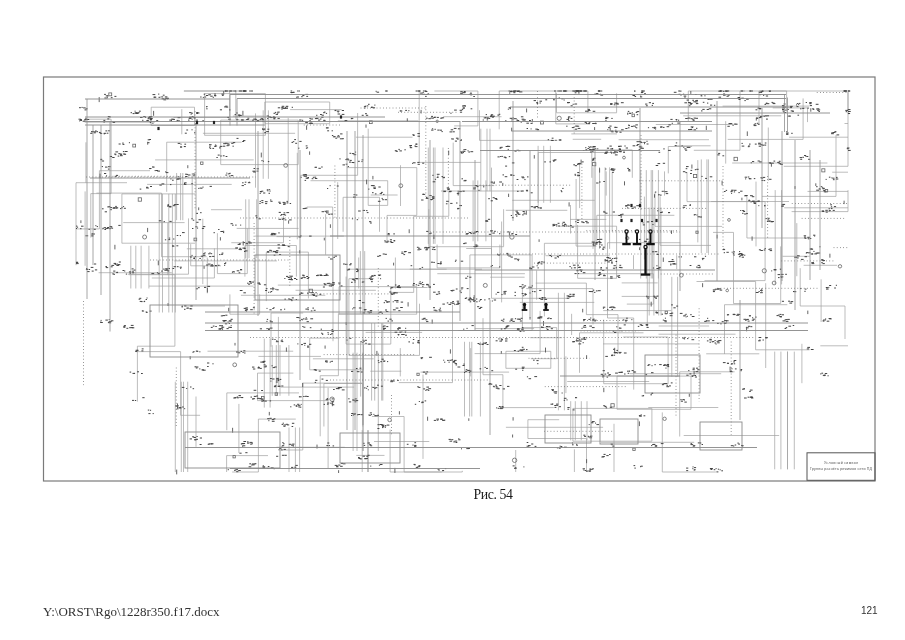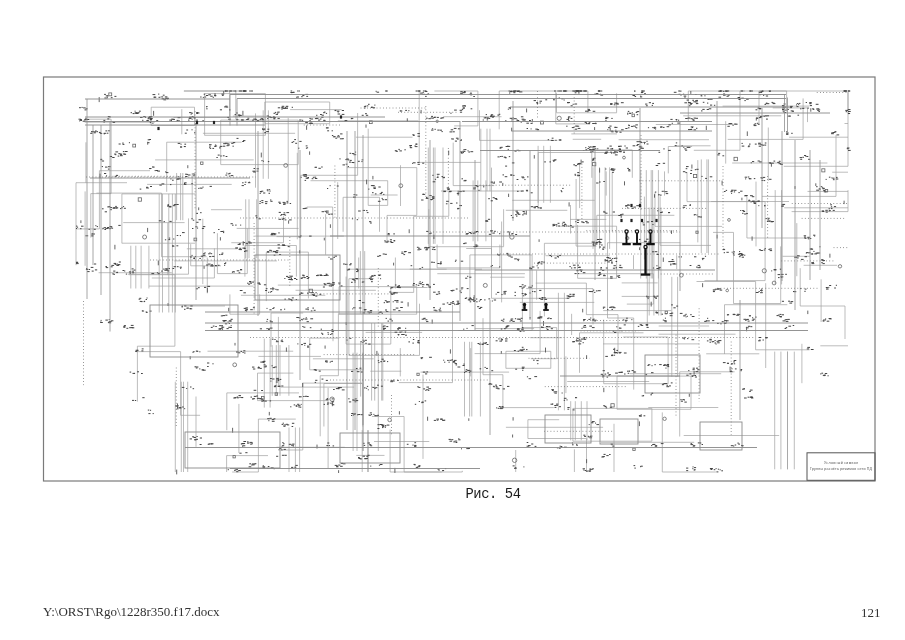--- a/index.html
+++ b/index.html
@@ -1,16 +1,16 @@
 <!DOCTYPE html>
 <html><head><meta charset="utf-8"><style>
 html,body{margin:0;padding:0;width:905px;height:640px;background:#fff;overflow:hidden}
-.cap{position:absolute;left:433px;top:487px;width:120px;text-align:center;font-family:Liberation Mono, monospace;font-size:13.8px;color:#1a1a1a;letter-spacing:-.4px}
+.cap{position:absolute;left:433px;top:487px;width:120px;text-align:center;font-family:Liberation Serif, serif;font-size:13.8px;color:#1a1a1a;letter-spacing:-.4px}
 .f1{position:absolute;left:43px;top:604px;font-family:"Liberation Serif",serif;font-size:13px;color:#333}
-.f2{position:absolute;left:861px;top:604.5px;font-family:Liberation Serif, serif;font-size:13px;color:#333}
+.f2{position:absolute;left:861px;top:604.5px;font-family:Liberation Sans, sans-serif;font-size:10px;color:#333}
 .wrap{position:absolute;left:0;top:0}
 </style></head>
 <body>
 <div class="wrap"><svg width="905" height="640" viewBox="0 0 905 640">
       <rect width="905" height="640" fill="#fff"></rect>
       <clipPath id="cf">
         <rect x="44.5" y="78.0" width="829.5" height="402.0"></rect>
       </clipPath>
       <rect x="43.5" y="77.0" width="831.5" height="404.0" fill="none" stroke="#7a7a7a" stroke-width="1.2"></rect>
       <g clip-path="url(#cf)">

